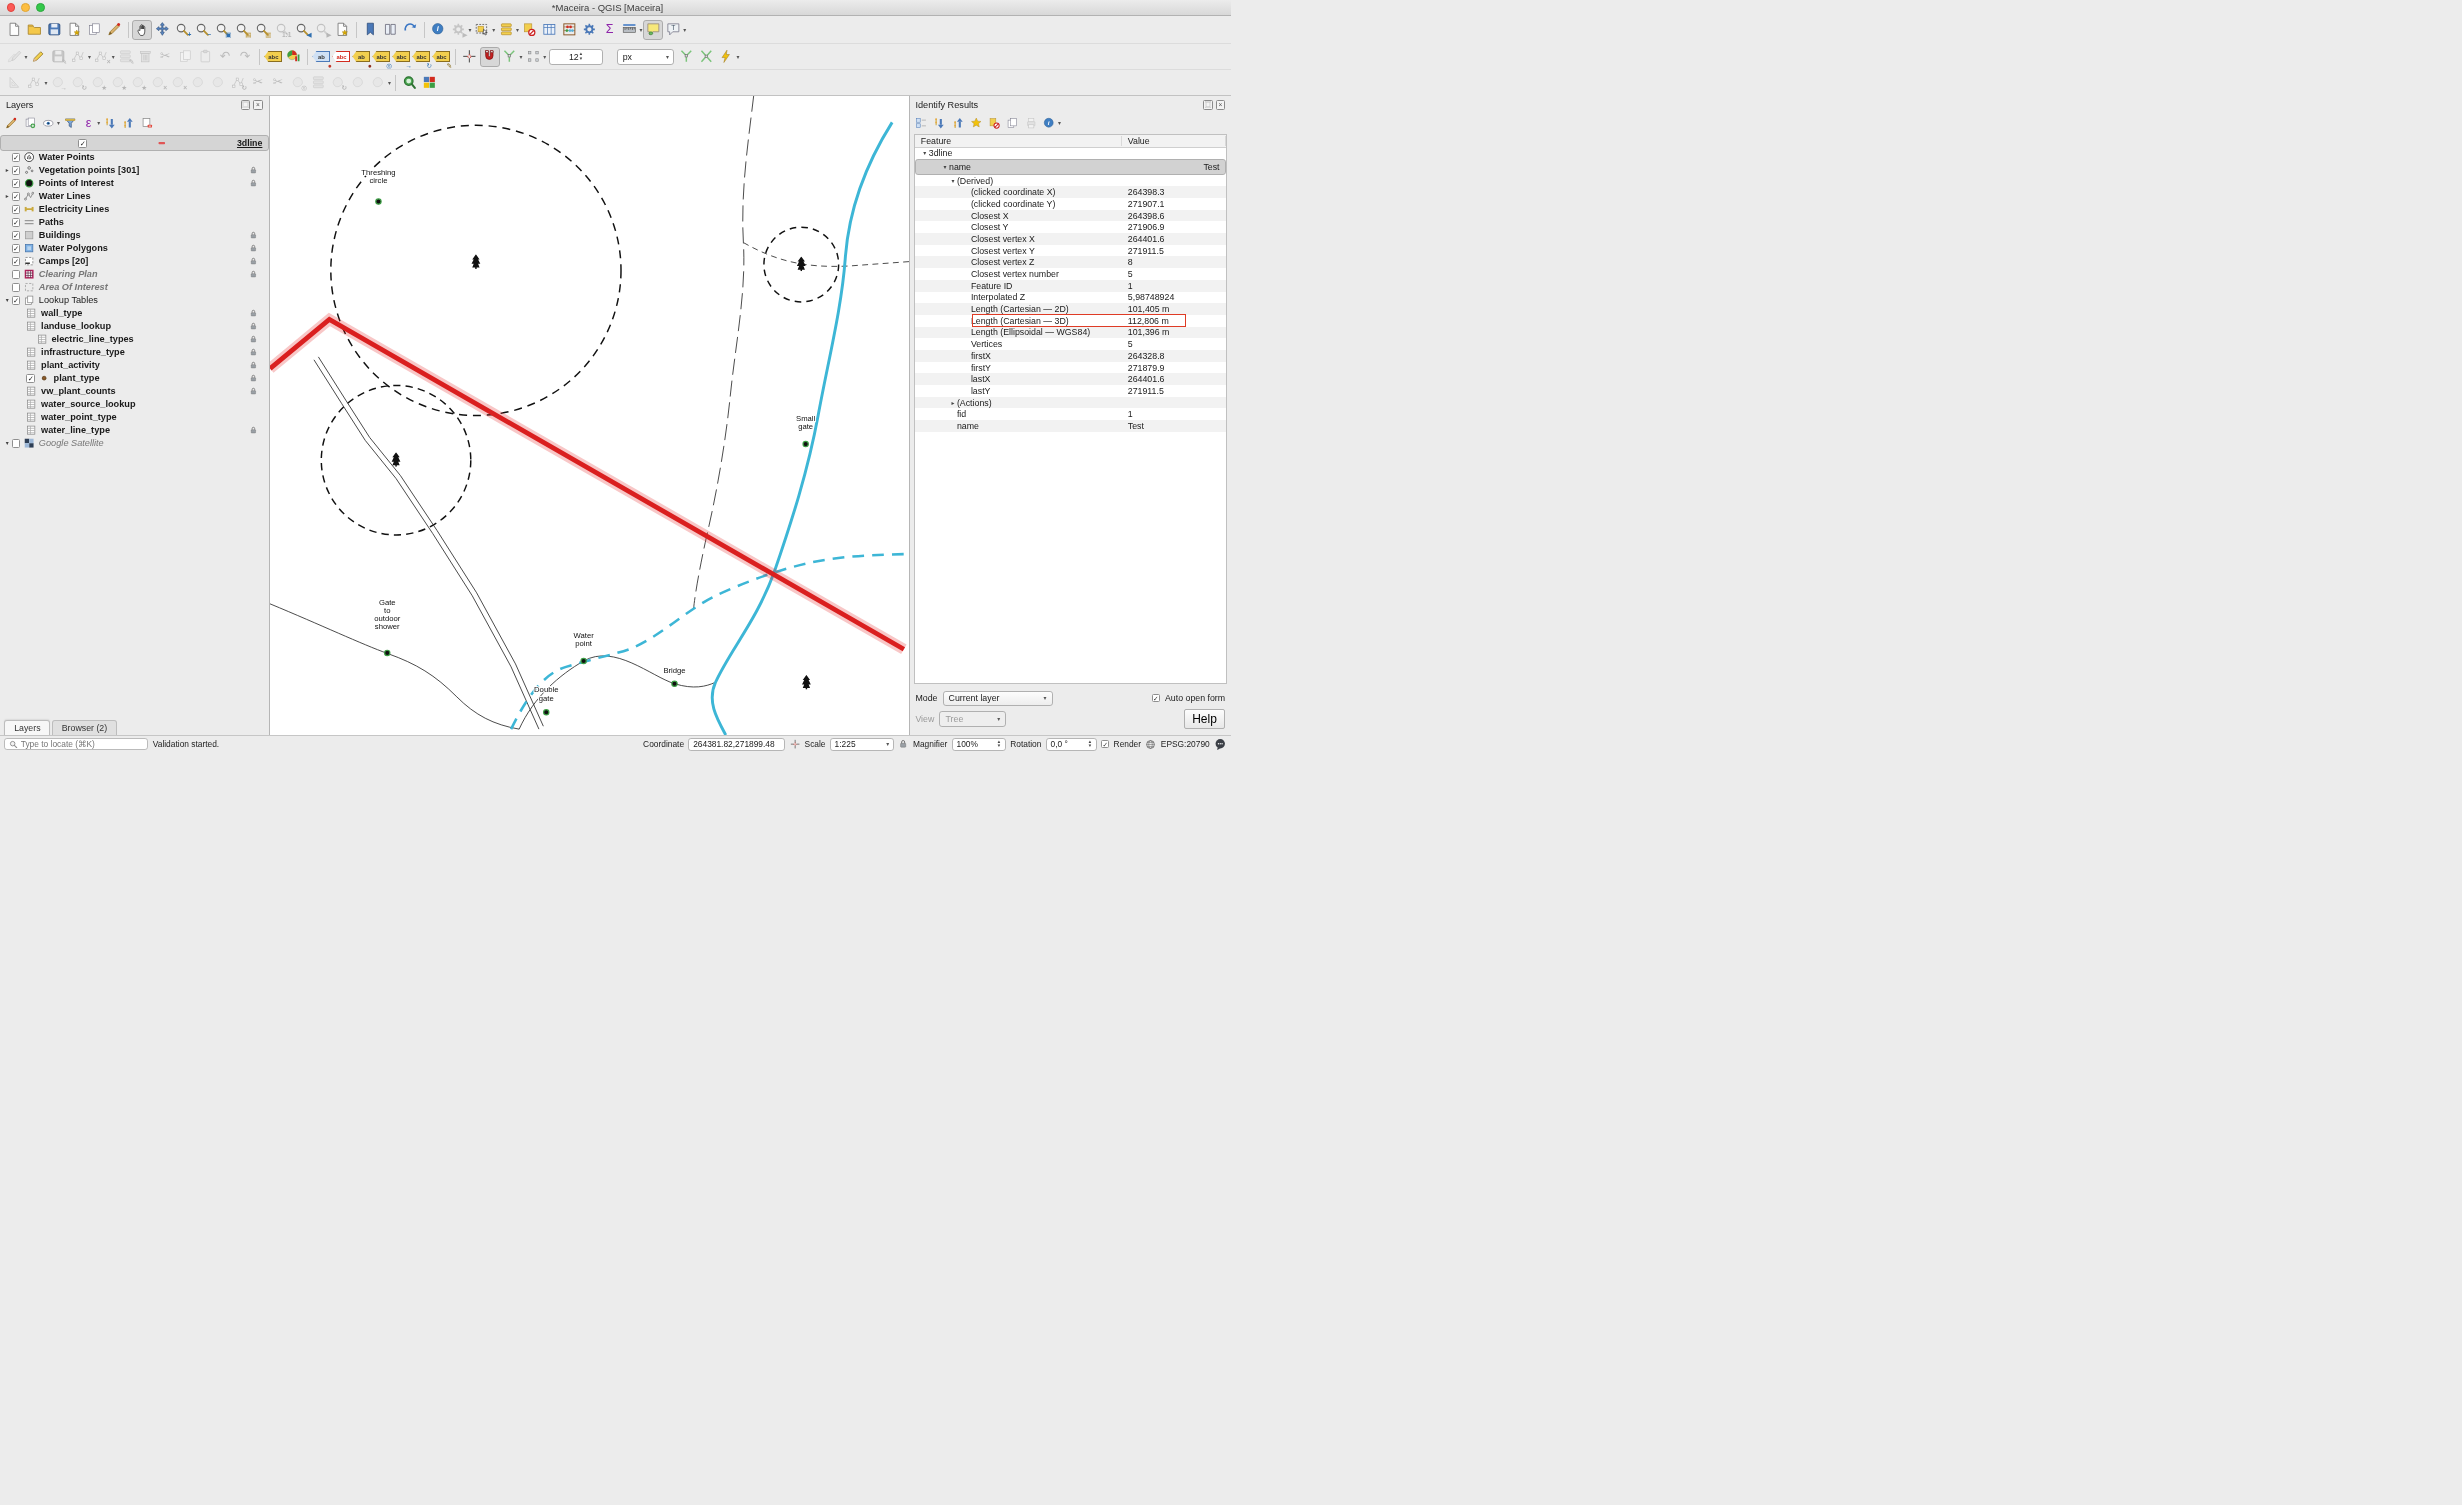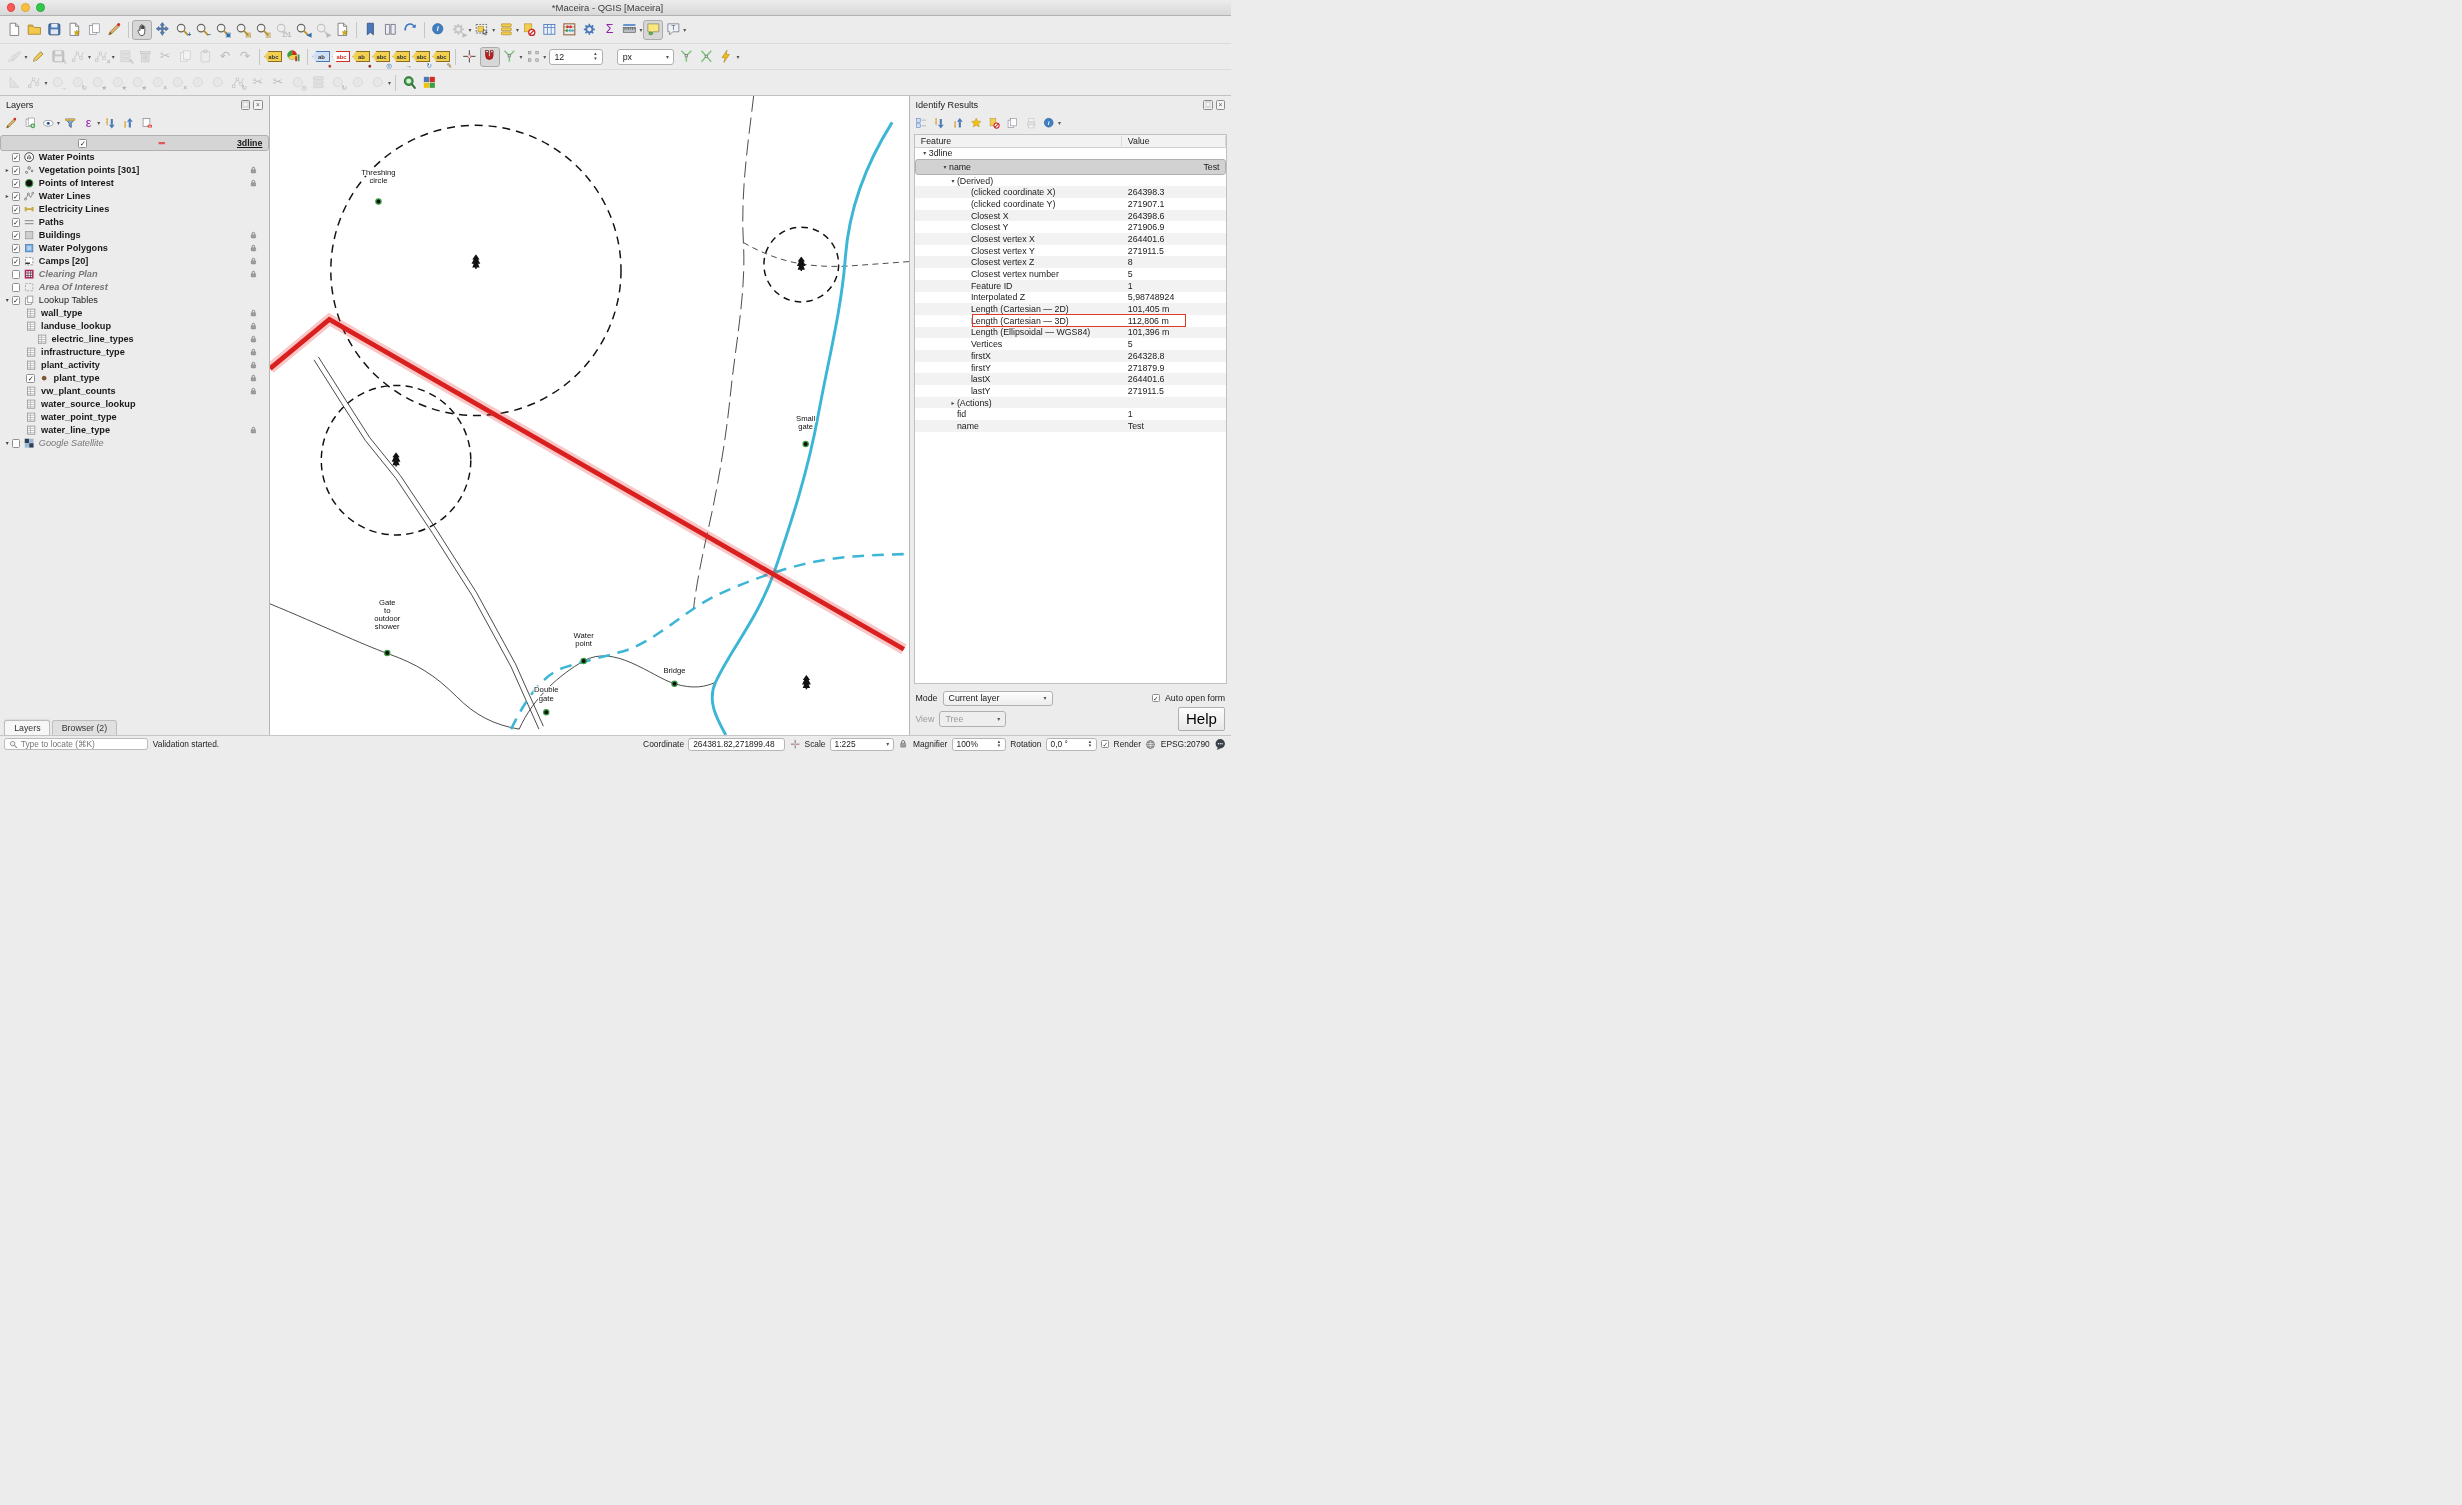--- a/index.html
+++ b/index.html
@@ -28,21 +28,21 @@
   .tbtn.d { filter:grayscale(1) opacity(.32); }
   .tbtn .ov { position:absolute; right:0; bottom:0; font-size:6.6px; font-weight:bold; line-height:6.6px; }
   .tbtn .gtxt { font-size:12.5px; line-height:12.5px; }
   .dd { font-size:5.9px; color:#555; margin:0 0.7px 0 0; }
   .sep { width:0.7px; height:16px; background:#c6c6c6; margin:0 3.7px; }
   .tag { width:18.3px; height:11px; font-size:5.9px; font-weight:bold; display:flex; align-items:center; justify-content:center;
     clip-path:polygon(0 50%,22% 0,100% 0,100% 100%,22% 100%); position:relative; }
   .tagmod { position:absolute; right:-1.5px; bottom:-3.7px; font-size:6.6px; line-height:6.6px; }
   .tspin,.tcombo { background:#fff; border:0.7px solid #b0b0b0; border-radius:2.9px; height:16px; display:flex;
     align-items:center; font-size:8.8px; padding:0 4.4px; margin:0 2.2px; }
-  .tspin { width:54px; justify-content:space-between; }
+  .tspin { width:54px; justify-content:center; }
   .tcombo { width:57px; justify-content:space-between;margin-left:12px; }
   .arr2 { display:flex; flex-direction:column; font-size:4.4px; line-height:4.4px; color:#444; }
   
   .main { display:flex; height:639px; }
   .panel { background:#ececec; }
   .left { width:290px; border-right:0.7px solid #b6b6b6; display:flex; flex-direction:column; }
   .center { width:639px; position:relative; background:#fff; }
   .right { width:347px; border-left:0.7px solid #b6b6b6; display:flex; flex-direction:column; }
   .phead { height:17.6px; display:flex; align-items:center; padding:0 5.9px; font-size:9.2px; color:#222; }
   .phead .sp { flex:1; }
@@ -97,21 +97,21 @@
   .irow .exp { width:8px; font-size:5.9px; color:#444; text-align:center; flex:0 0 8px; }
   .irow .vcell { padding-left:5.9px; white-space:nowrap; }
   .hlbox { position:absolute; left:57px; width:214px; top:-0.7px; height:12.5px; border:1.5px solid #df3b25; pointer-events:none; }
   .idfoot { padding:4.4px 5.9px 5.9px 5.9px; }
   .frow { display:flex; align-items:center; height:20.5px; gap:5.1px; }
   .sel { background:linear-gradient(#fdfdfd,#ededed); border:0.7px solid #b0b0b0; border-radius:2.9px; height:15.4px;
     display:flex; align-items:center; padding:0 5.1px; font-size:8.8px; justify-content:space-between; }
   .sel .da { font-size:5.9px; color:#555; margin-left:10.3px; }
   .sel.dis { color:#9a9a9a; background:#eee; }
   .helpbtn { background:linear-gradient(#fdfdfd,#e7e7e7); border:0.7px solid #b0b0b0; border-radius:2px;
-    padding:2.2px 7.3px; font-size:15px; }
+    padding:2.2px 7.3px; font-size:12px; }
   .graylab { color:#9a9a9a; }
   
   text.mlabel { font-family:"Liberation Sans","DejaVu Sans",sans-serif; font-size:10.5px; fill:#111;
     text-anchor:middle; paint-order:stroke; stroke:#fff; stroke-width:3px; }
 </style>
 </head>
 <body>
 
 <svg width="0" height="0" style="position:absolute;font-size:12px">
 <defs>

